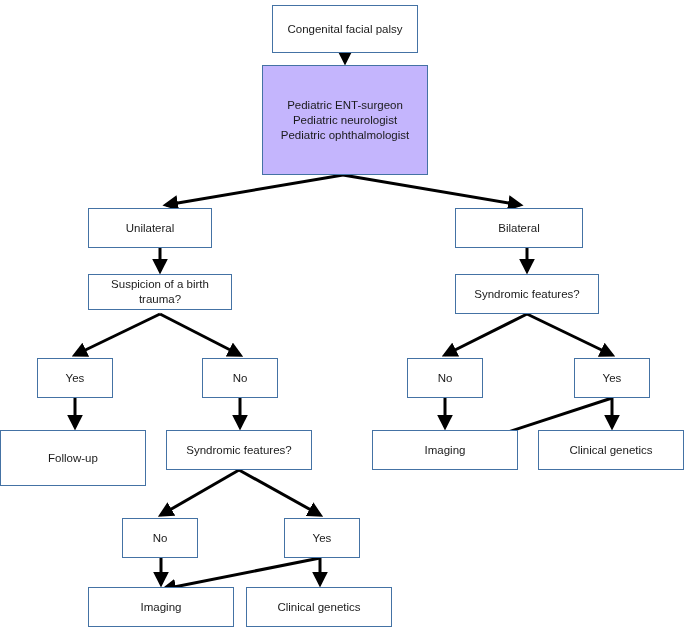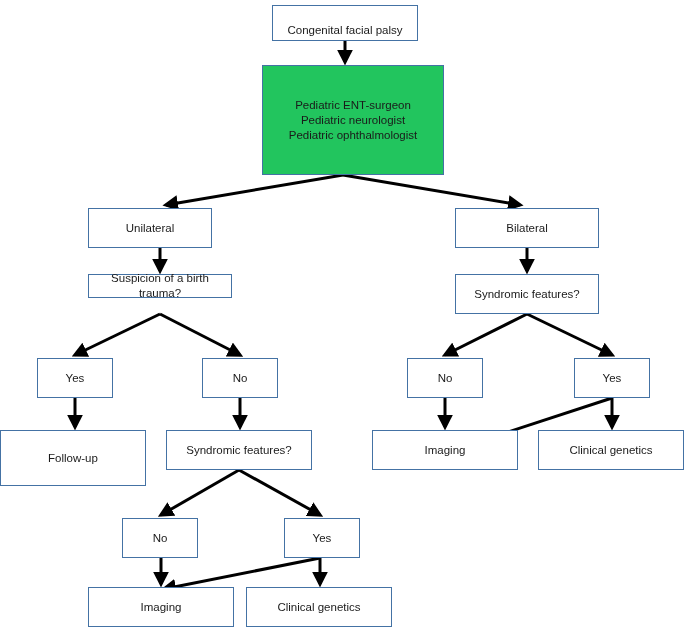--- a/index.html
+++ b/index.html
@@ -72,35 +72,35 @@
         <polyline points="612,398 447,452" fill="none" stroke="#000000" stroke-width="3" stroke-linecap="butt" stroke-linejoin="miter" marker-end="url(#arrowhead)"></polyline>
         <polyline points="239,470 161,515" fill="none" stroke="#000000" stroke-width="3" stroke-linecap="butt" stroke-linejoin="miter" marker-end="url(#arrowhead)"></polyline>
         <polyline points="239,470 320,515" fill="none" stroke="#000000" stroke-width="3" stroke-linecap="butt" stroke-linejoin="miter" marker-end="url(#arrowhead)"></polyline>
         <polyline points="161,558 161,584" fill="none" stroke="#000000" stroke-width="3" stroke-linecap="butt" stroke-linejoin="miter" marker-end="url(#arrowhead)"></polyline>
         <polyline points="320,558 320,584" fill="none" stroke="#000000" stroke-width="3" stroke-linecap="butt" stroke-linejoin="miter" marker-end="url(#arrowhead)"></polyline>
         <polyline points="320,558 164,589" fill="none" stroke="#000000" stroke-width="3" stroke-linecap="butt" stroke-linejoin="miter" marker-end="url(#arrowhead)"></polyline>
       </g>
   </svg>
 
   <div id="nodes-group">
-      <div class="node" style="left: 272px; top: 5px; width: 146px; height: 36px; border-color: rgb(68, 114, 164); background: rgb(255, 255, 255); color: rgb(26, 26, 26); align-items: flex-end;">
+      <div class="node" style="left: 272px; top: 5px; width: 146px; height: 48px; border-color: rgb(68, 114, 164); background: rgb(255, 255, 255); color: rgb(26, 26, 26);">
         <span class="node-label">Congenital facial palsy</span>
       </div>
-      <div class="node" style="left: 262px; top: 65px; width: 182px; height: 110px; border-color: rgb(68, 114, 164); background: #22c55e; color: rgb(26, 26, 26);">
+      <div class="node" style="left: 262px; top: 65px; width: 166px; height: 110px; border-color: rgb(68, 114, 164); background: #c4b5fd; color: rgb(26, 26, 26);">
         <span class="node-label">Pediatric ENT-surgeon
 Pediatric neurologist
 Pediatric ophthalmologist</span>
       </div>
       <div class="node" style="left: 88px; top: 208px; width: 124px; height: 40px; border-color: rgb(68, 114, 164); background: rgb(255, 255, 255); color: rgb(26, 26, 26);">
         <span class="node-label">Unilateral</span>
       </div>
-      <div class="node" style="left: 455px; top: 208px; width: 144px; height: 40px; border-color: rgb(68, 114, 164); background: rgb(255, 255, 255); color: rgb(26, 26, 26);">
+      <div class="node" style="left: 455px; top: 208px; width: 128px; height: 40px; border-color: rgb(68, 114, 164); background: rgb(255, 255, 255); color: rgb(26, 26, 26);">
         <span class="node-label">Bilateral</span>
       </div>
-      <div class="node" style="left: 88px; top: 274px; width: 144px; height: 24px; border-color: rgb(68, 114, 164); background: rgb(255, 255, 255); color: rgb(26, 26, 26);">
+      <div class="node" style="left: 88px; top: 274px; width: 144px; height: 36px; border-color: rgb(68, 114, 164); background: rgb(255, 255, 255); color: rgb(26, 26, 26);">
         <span class="node-label">Suspicion of a birth
 trauma?</span>
       </div>
       <div class="node" style="left: 455px; top: 274px; width: 144px; height: 40px; border-color: rgb(68, 114, 164); background: rgb(255, 255, 255); color: rgb(26, 26, 26);">
         <span class="node-label">Syndromic features?</span>
       </div>
       <div class="node" style="left: 37px; top: 358px; width: 76px; height: 40px; border-color: rgb(68, 114, 164); background: rgb(255, 255, 255); color: rgb(26, 26, 26);">
         <span class="node-label">Yes</span>
       </div>
       <div class="node" style="left: 202px; top: 358px; width: 76px; height: 40px; border-color: rgb(68, 114, 164); background: rgb(255, 255, 255); color: rgb(26, 26, 26);">

